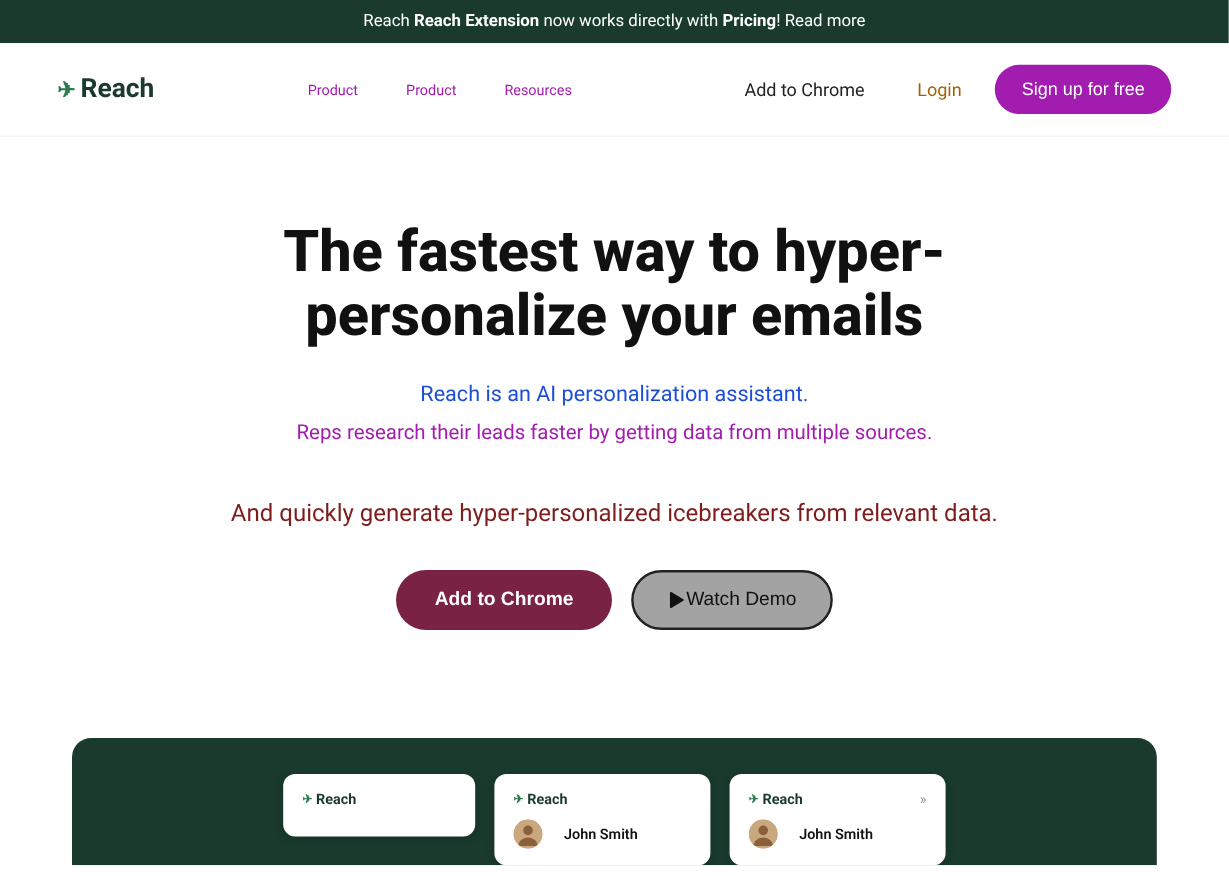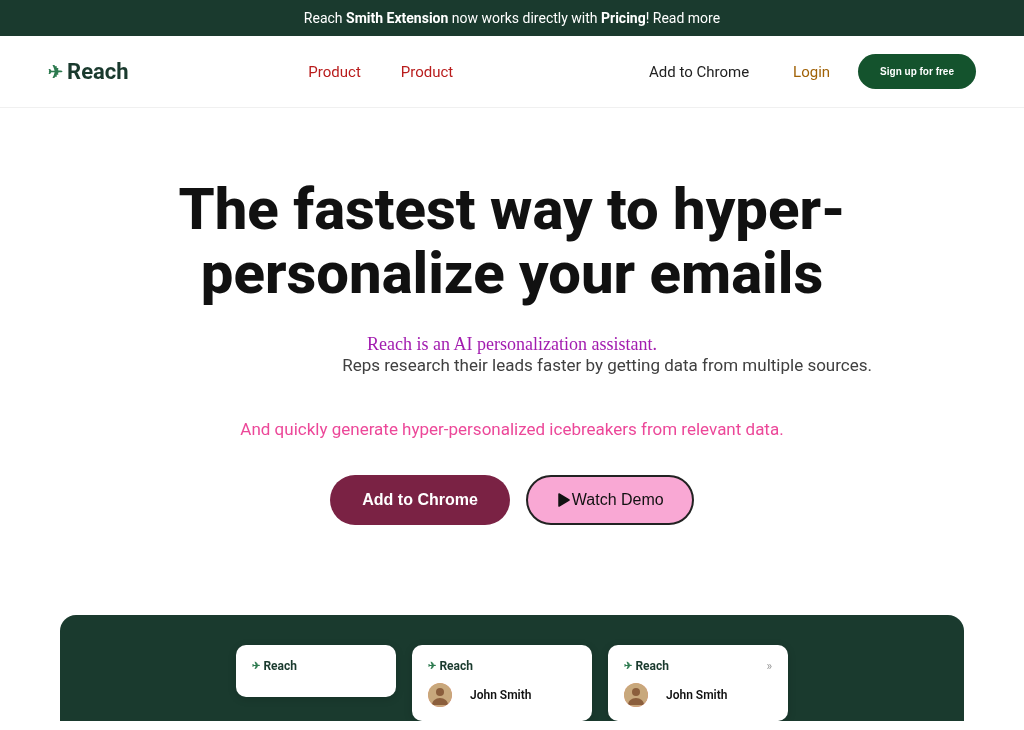--- a/index.html
+++ b/index.html
@@ -36,23 +36,23 @@
     .nav-logo .logo-icon {
       color: #2d7a4f;
       font-size: 18px;
     }
     .nav-links {
       display: flex;
       align-items: center;
       gap: 8px;
     }
     .nav-link {
-      color: #b91c1c;
+      color: #a21caf;
       text-decoration: none;
-      font-size: 15px;
+      font-size: 12px;
       padding: 8px 16px;
       border-radius: 6px;
       cursor: pointer;
     }
     .nav-actions {
       display: flex;
       align-items: center;
       gap: 12px;
     }
     .btn-add-chrome-nav {
@@ -63,58 +63,57 @@
       cursor: pointer;
     }
     .btn-login {
       color: #a16207;
       font-size: 15px;
       padding: 8px 16px;
       cursor: pointer;
       text-decoration: none;
     }
     .btn-signup {
-      background: #14532d;
+      background: #a21caf;
       color: #fff;
       border: none;
       border-radius: 50px;
       padding: 12px 22px;
-      font-size: 10px;
-      font-weight: 700;
+      font-size: 15px;
+      font-weight: 400;
       cursor: pointer;
     }
 
     
     .hero {
       text-align: center;
       padding: 70px 40px 40px;
       max-width: 800px;
       margin: 0 auto;
     }
     .hero-title {
-      font-size: 58px;
+      font-size: 48px;
       font-weight: 800;
       color: #111;
       line-height: 1.1;
       margin-bottom: 28px;
     }
     .hero-subtitle {
       font-size: 18px;
-      color: #a21caf;
-      font-family: Liberation Serif, serif;
+      color: #1d4ed8;
+      margin-bottom: 12px;
     }
     .hero-desc {
       font-size: 17px;
-      color: #404040;
+      color: #a21caf;
       margin-bottom: 10px;
-      text-align: right;
     }
     .hero-desc2 {
-      font-size: 17px;
-      color: #ec4899;
+      font-size: 20px;
+      color: #7f1d1d;
       margin-bottom: 36px;
       margin-top: 44px;
     }
     .hero-buttons {
       display: flex;
       justify-content: center;
       align-items: center;
       gap: 16px;
       margin-bottom: 50px;
     }
@@ -122,21 +121,21 @@
       background: #7a2244;
       color: #fff;
       border: none;
       border-radius: 50px;
       padding: 16px 32px;
       font-size: 16px;
       font-weight: 600;
       cursor: pointer;
     }
     .btn-watch-demo {
-      background: #f9a8d4;
+      background: #a3a3a3;
       color: #111;
       border: 2px solid #222;
       border-radius: 50px;
       padding: 14px 28px;
       font-size: 16px;
       font-weight: 500;
       cursor: pointer;
       display: flex;
       align-items: center;
       gap: 0;
@@ -223,33 +222,34 @@
       padding: 14px 16px;
       width: 160px;
       box-shadow: 0 2px 8px rgba(0,0,0,0.15);
     }
   </style>
 </head>
 <body>
 
 <div class="top-banner">
   <span>
-    Reach <strong>Smith Extension</strong> now works directly with <strong>Pricing</strong>! Read more
+    Reach <strong>Reach Extension</strong> now works directly with <strong>Pricing</strong>! Read more
   </span>
 </div>
 
 <nav class="navbar">
   <a class="nav-logo" href="#">
     <span class="logo-icon">✈</span>
     <span>Reach</span>
   </a>
 
   <div class="nav-links">
     <a class="nav-link" href="#">Product</a>
     <a class="nav-link" href="#">Product</a>
+    <a class="nav-link" href="#">Resources</a>
   </div>
 
   <div class="nav-actions">
     <a class="btn-add-chrome-nav" href="#">Add to Chrome</a>
     <a class="btn-login" href="#">Login</a>
     <button class="btn-signup">Sign up for free</button>
   </div>
 </nav>
 
 <section class="hero">

